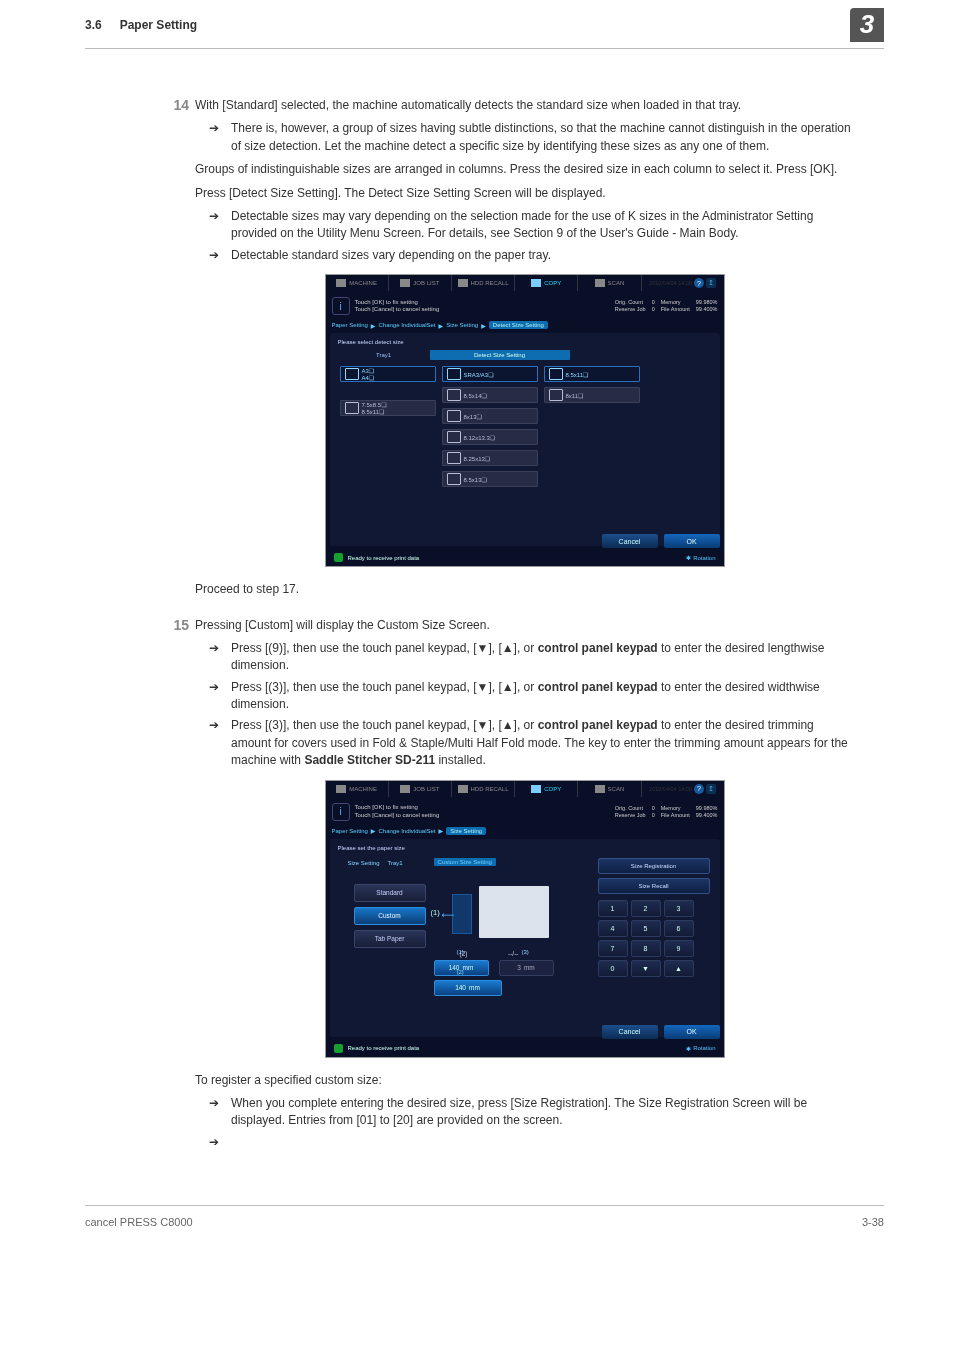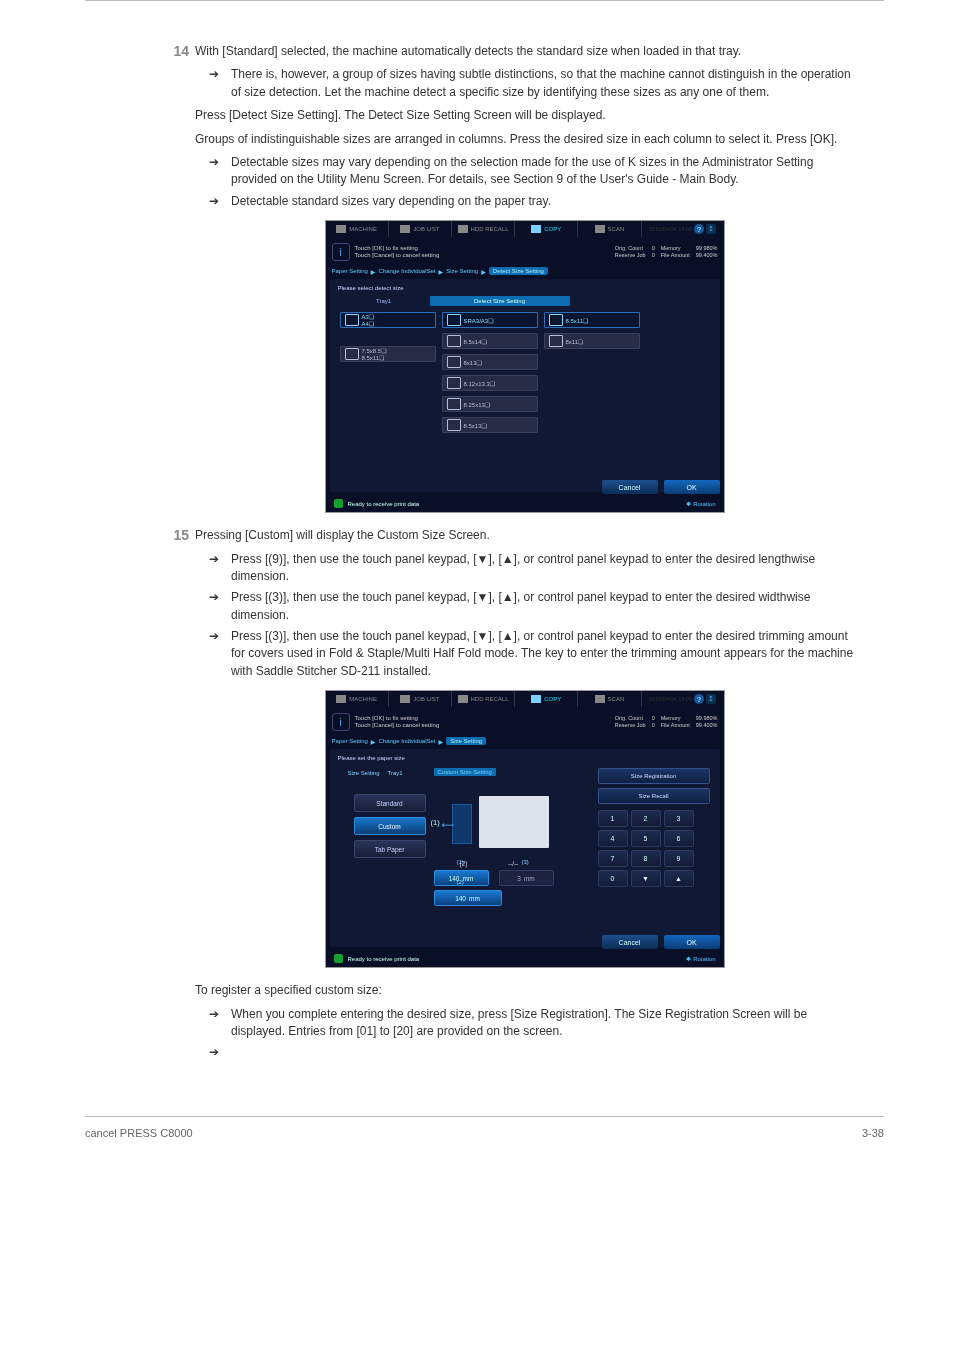--- a/index.html
+++ b/index.html
@@ -3,21 +3,21 @@
 <meta charset="utf-8">
 <style>
 body { margin: 0; font-family: Arial, sans-serif; font-size: 12px; color: #333; background: #fff; }
 .page { width: 954px; margin: 0 auto; position: relative; }
 .header-row { display: flex; align-items: center; padding: 8px 70px 6px 85px; }
 .header-row .sec { font-weight: bold; font-size: 12px; margin-right: 18px; }
 .header-row .title { font-weight: bold; font-size: 12px; }
 .header-row .badge { margin-left: auto; width: 34px; height: 32px; background: #555; color: #fff; font-size: 26px; font-weight: bold; font-style: italic; display: flex; align-items: flex-end; justify-content: center; border-top-left-radius: 4px; padding-bottom: 2px;}
 .hr-top { border: none; border-top: 1px solid #bbb; margin: 0 70px 0 85px; }
 .content { padding: 30px 100px 50px 195px; }
-.step-row { display: flex; margin-top: 12px; margin-bottom: 6px; }
+.step-row { display: flex; margin-top: 18px; margin-bottom: 6px; }
 .step-num { width: 28px; text-align: right; font-size: 14px; font-weight: bold; color: #888; margin-left: -34px; margin-right: 6px; }
 .step-text { flex: 1; line-height: 1.45; }
 .para { margin: 6px 0; line-height: 1.45; }
 .sub-bullet { display: flex; margin: 4px 0 4px 14px; line-height: 1.45; }
 .sub-bullet .arrow { margin-right: 8px; min-width: 14px; }
 .screenshot { width: 400px; margin: 10px auto 14px auto; }
 .ss-wrap { border: 1px solid #999; background: #0a0f28; }
 .ss-tabs { display: flex; height: 16px; }
 .ss-tab { flex: 1; display: flex; align-items: center; justify-content: center; font-size: 6px; color: #888; border-right: 1px solid #334; gap: 3px; }
 .ss-tab.active { color: #1cdfff; }
@@ -70,40 +70,45 @@
 .brack { position: absolute; font-size: 6px; color: #8fd8ff; }
 .input-row { display: flex; gap: 10px; margin-top: 4px; }
 .input-box { height: 14px; border-radius: 2px; color: #cfe; font-size: 6.5px; display: flex; align-items: center; justify-content: center; gap: 3px; padding: 0 5px; }
 .input-box.act2 { background: linear-gradient(#1a7ad0,#0b4080); border: 1px solid #2b8de0; width: 56px; }
 .input-box.ina { background: #1c2240; border: 1px solid #343c62; color: #aab; width: 56px; }
 .ss-body2-right { width: 112px; margin-top: -2px; margin-left: auto; }
 .reg-btn { height: 14px; border-radius: 2px; display: flex; align-items: center; justify-content: center; font-size: 6px; color: #cdf; border: 1px solid #335088; background: linear-gradient(#1c3564,#0e2044); margin-bottom: 4px; }
 .keypad { display: grid; grid-template-columns: repeat(3,30px); grid-auto-rows: 17px; gap: 3px; margin-top: 6px; }
 .keypad .k { background: linear-gradient(#1e2c50,#131b36); border: 1px solid #2c3a60; color: #cfe; font-size: 7px; display: flex; align-items: center; justify-content: center; border-radius: 2px; }
 .footer { display: flex; justify-content: space-between; padding: 10px 70px 18px 85px; font-size: 11px; color: #666; }
-b { font-weight: normal; color: #333; }
+b { font-weight: bold; color: #333; }
 </style>
 </head>
 <body>
 
 <div class="page">
+  <div class="header-row">
+    <div class="sec">3.6</div>
+    <div class="title">Paper Setting</div>
+    <div class="badge">3</div>
+  </div>
   <hr class="hr-top">
 
   <div class="content">
 
     <div class="step-row">
       <div class="step-num">14</div>
       <div class="step-text">With [Standard] selected, the machine automatically detects the standard size when loaded in that tray.</div>
     </div>
     <div class="sub-bullet">
       <span class="arrow">➔</span>
       <span>There is, however, a group of sizes having subtle distinctions, so that the machine cannot distinguish in the operation of size detection. Let the machine detect a specific size by identifying these sizes as any one of them.</span>
     </div>
+    <div class="para">Groups of indistinguishable sizes are arranged in columns. Press the desired size in each column to select it. Press [OK].</div>
     <div class="para">Press [Detect Size Setting]. The Detect Size Setting Screen will be displayed.</div>
-    <div class="para">Groups of indistinguishable sizes are arranged in columns. Press the desired size in each column to select it. Press [OK].</div>
     <div class="sub-bullet">
       <span class="arrow">➔</span>
       <span>Detectable sizes may vary depending on the selection made for the use of K sizes in the Administrator Setting provided on the Utility Menu Screen. For details, see Section 9 of the User's Guide - Main Body.</span>
     </div>
     <div class="sub-bullet">
       <span class="arrow">➔</span>
       <span>Detectable standard sizes vary depending on the paper tray.</span>
     </div>
 
     <div class="screenshot">
@@ -224,20 +229,21 @@
           </div>
         </div>
         <div class="ss-status">
           <span class="pr"></span>
           <span>Ready to receive print data</span>
           <span class="rot">✱ <span>Rotation</span></span>
         </div>
       </div>
     </div>
 
+    <div class="para">Proceed to step 17.</div>
 
     <div class="step-row">
       <div class="step-num">15</div>
       <div class="step-text">Pressing [Custom] will display the Custom Size Screen.</div>
     </div>
     <div class="sub-bullet">
       <span class="arrow">➔</span>
       <span><span>Press [(9)], then use the touch panel keypad, [</span><span>▼</span><span>], [</span><span>▲</span><span>], or </span><b>control panel keypad</b><span> to enter the desired lengthwise dimension.</span></span>
     </div>
     <div class="sub-bullet">

